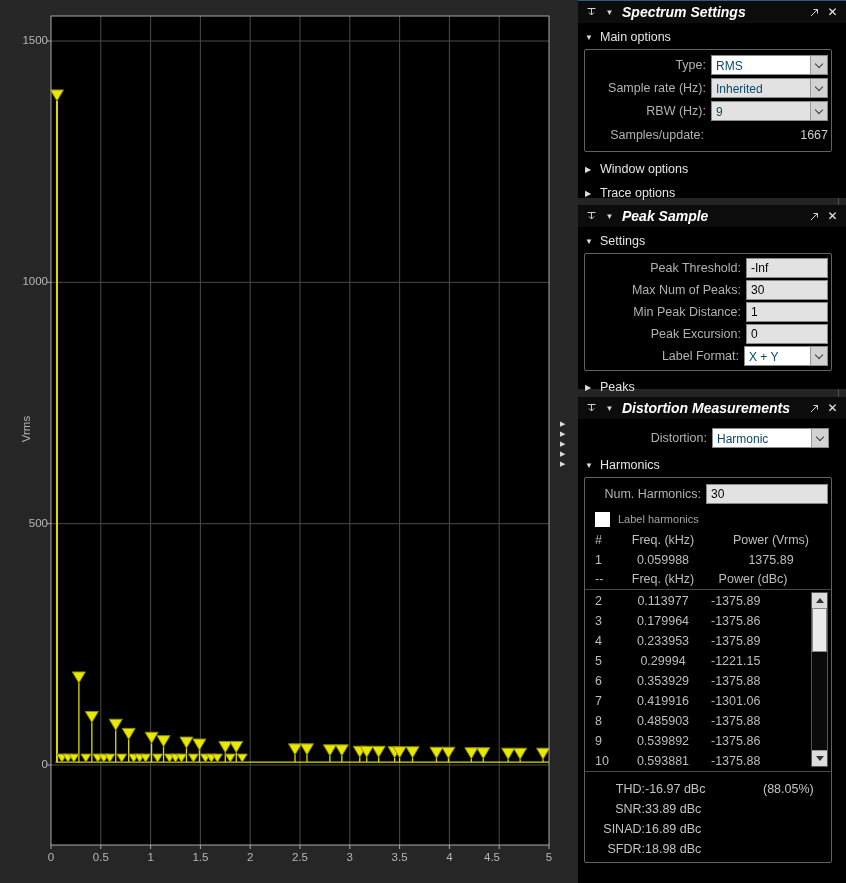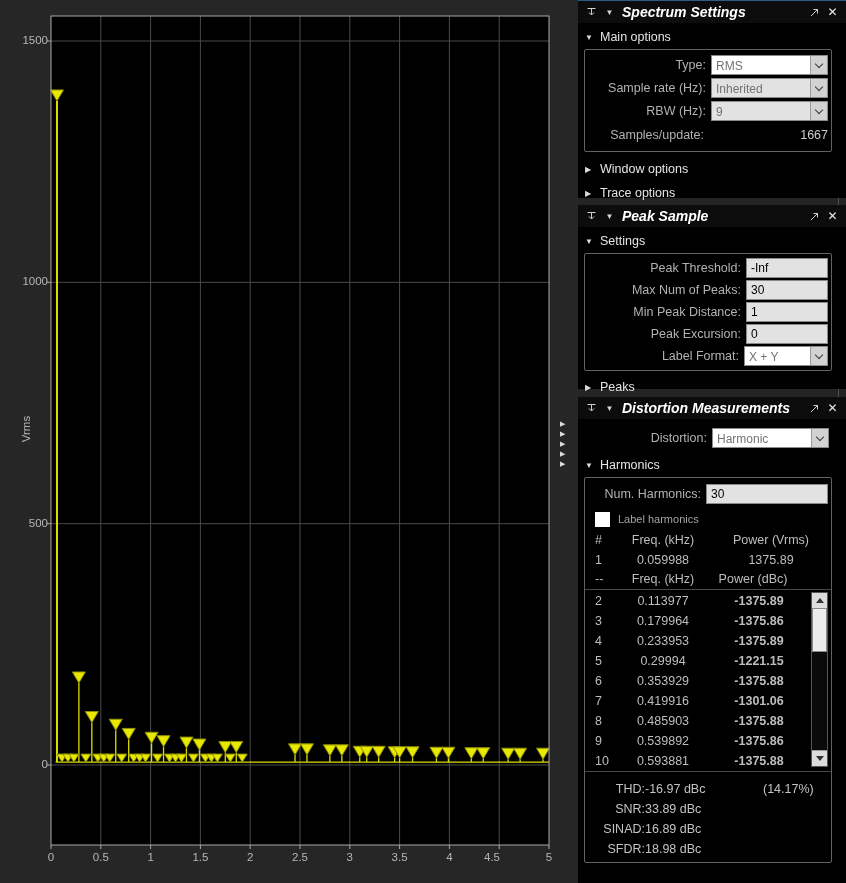--- a/index.html
+++ b/index.html
@@ -39,21 +39,21 @@
 
   .groupbox{border:1px solid #626262;border-radius:2px;margin:2px 14px 0 6px;padding:3px 0;}
 
   .frow{display:flex;align-items:center;height:23px;}
   .frow .lbl{flex:1;text-align:right;color:#b2b2b2;font-size:12.5px;padding-right:5px;white-space:nowrap;}
   .frow .static{color:#cdcdcd;font-size:12.5px;padding-left:2px;width:117px;margin-right:3px;text-align:right;}
 
   .combo{display:flex;width:117px;height:20px;border:1px solid #8a8a8a;margin-right:3px;
          background:#e2e2e2;box-sizing:border-box;cursor:pointer;}
   .combo.white{background:#fff;}
-  .combo .val{flex:1;font-size:12px;color:#737373;padding:3px 0 0 4px;white-space:nowrap;overflow:hidden;}
+  .combo .val{flex:1;font-size:12px;color:#0c4a6e;padding:3px 0 0 4px;white-space:nowrap;overflow:hidden;}
   .combo .arrowbtn{width:16px;background:#d2d2d2;border-left:1px solid #9a9a9a;
                    display:flex;align-items:center;justify-content:center;}
   .chev{width:5px;height:5px;border-right:1.5px solid #3a3a3a;border-bottom:1.5px solid #3a3a3a;
         transform:rotate(45deg);margin-top:-2px;}
 
   .tinput{width:82px;height:20px;box-sizing:border-box;background:#e2e2e2;border:1px solid #8a8a8a;
           font-size:12px;color:#000;padding:1px 4px;margin-right:3px;font-family:inherit;}
   .winput{width:122px;}
 
   
@@ -63,21 +63,21 @@
   .c3{flex:1;text-align:center;}
   .c3h2{flex:1;text-align:center;padding-right:36px;}
   .cbrow{display:flex;align-items:center;height:20px;margin-top:2px;}
   .cb{width:13px;height:13px;background:#fff;border:1px solid #fff;margin:0 8px 0 10px;cursor:pointer;}
   .cblabel{color:#a3a3a3;font-size:11px;}
 
   .scrollwrap{position:relative;height:181px;border-top:1px solid #484848;border-bottom:1px solid #484848;
               margin-top:1px;overflow:hidden;}
   .srows{margin-top:1px;}
   .srows .trow{height:20px;}
-  .c3r{flex:1;text-align:center;padding-right:24px;font-weight:bold;}
+  .c3r{flex:1;text-align:left;padding-right:24px;}
   .sb{position:absolute;right:3px;top:2px;width:17px;height:175px;background:#0a0a0a;border:1px solid #555;box-sizing:border-box;}
   .sb-btn{position:absolute;left:0;right:0;height:15px;background:#dcdcdc;display:flex;align-items:center;justify-content:center;cursor:pointer;}
   .sb-btn.up{top:0;border-bottom:1px solid #999;}
   .sb-btn.down{bottom:0;border-top:1px solid #999;}
   .arr-up{width:0;height:0;border-left:4px solid transparent;border-right:4px solid transparent;border-bottom:5px solid #333;}
   .arr-down{width:0;height:0;border-left:4px solid transparent;border-right:4px solid transparent;border-top:5px solid #333;}
   .sb-thumb{position:absolute;top:15px;left:0;right:0;height:44px;background:#ececec;border:1px solid #8a8a8a;box-sizing:border-box;cursor:grab;}
 
   .summary{margin-top:7px;}
   .sumrow{display:flex;align-items:center;height:20px;font-size:12.5px;color:#c3c3c3;}
@@ -460,21 +460,21 @@
             <span class="sb-thumb"></span>
             <span class="sb-btn down">
                 <span class="arr-down"></span>
               </span>
           </div>
         </div>
         <div class="summary">
           <div class="sumrow">
             <span class="sl">THD:</span>
             <span class="sv">-16.97 dBc</span>
-            <span class="se">(14.17%)</span>
+            <span class="se">(88.05%)</span>
           </div>
           <div class="sumrow">
             <span class="sl">SNR:</span>
             <span class="sv">33.89 dBc</span>
             <span class="se"></span>
           </div>
           <div class="sumrow">
             <span class="sl">SINAD:</span>
             <span class="sv">16.89 dBc</span>
             <span class="se"></span>

